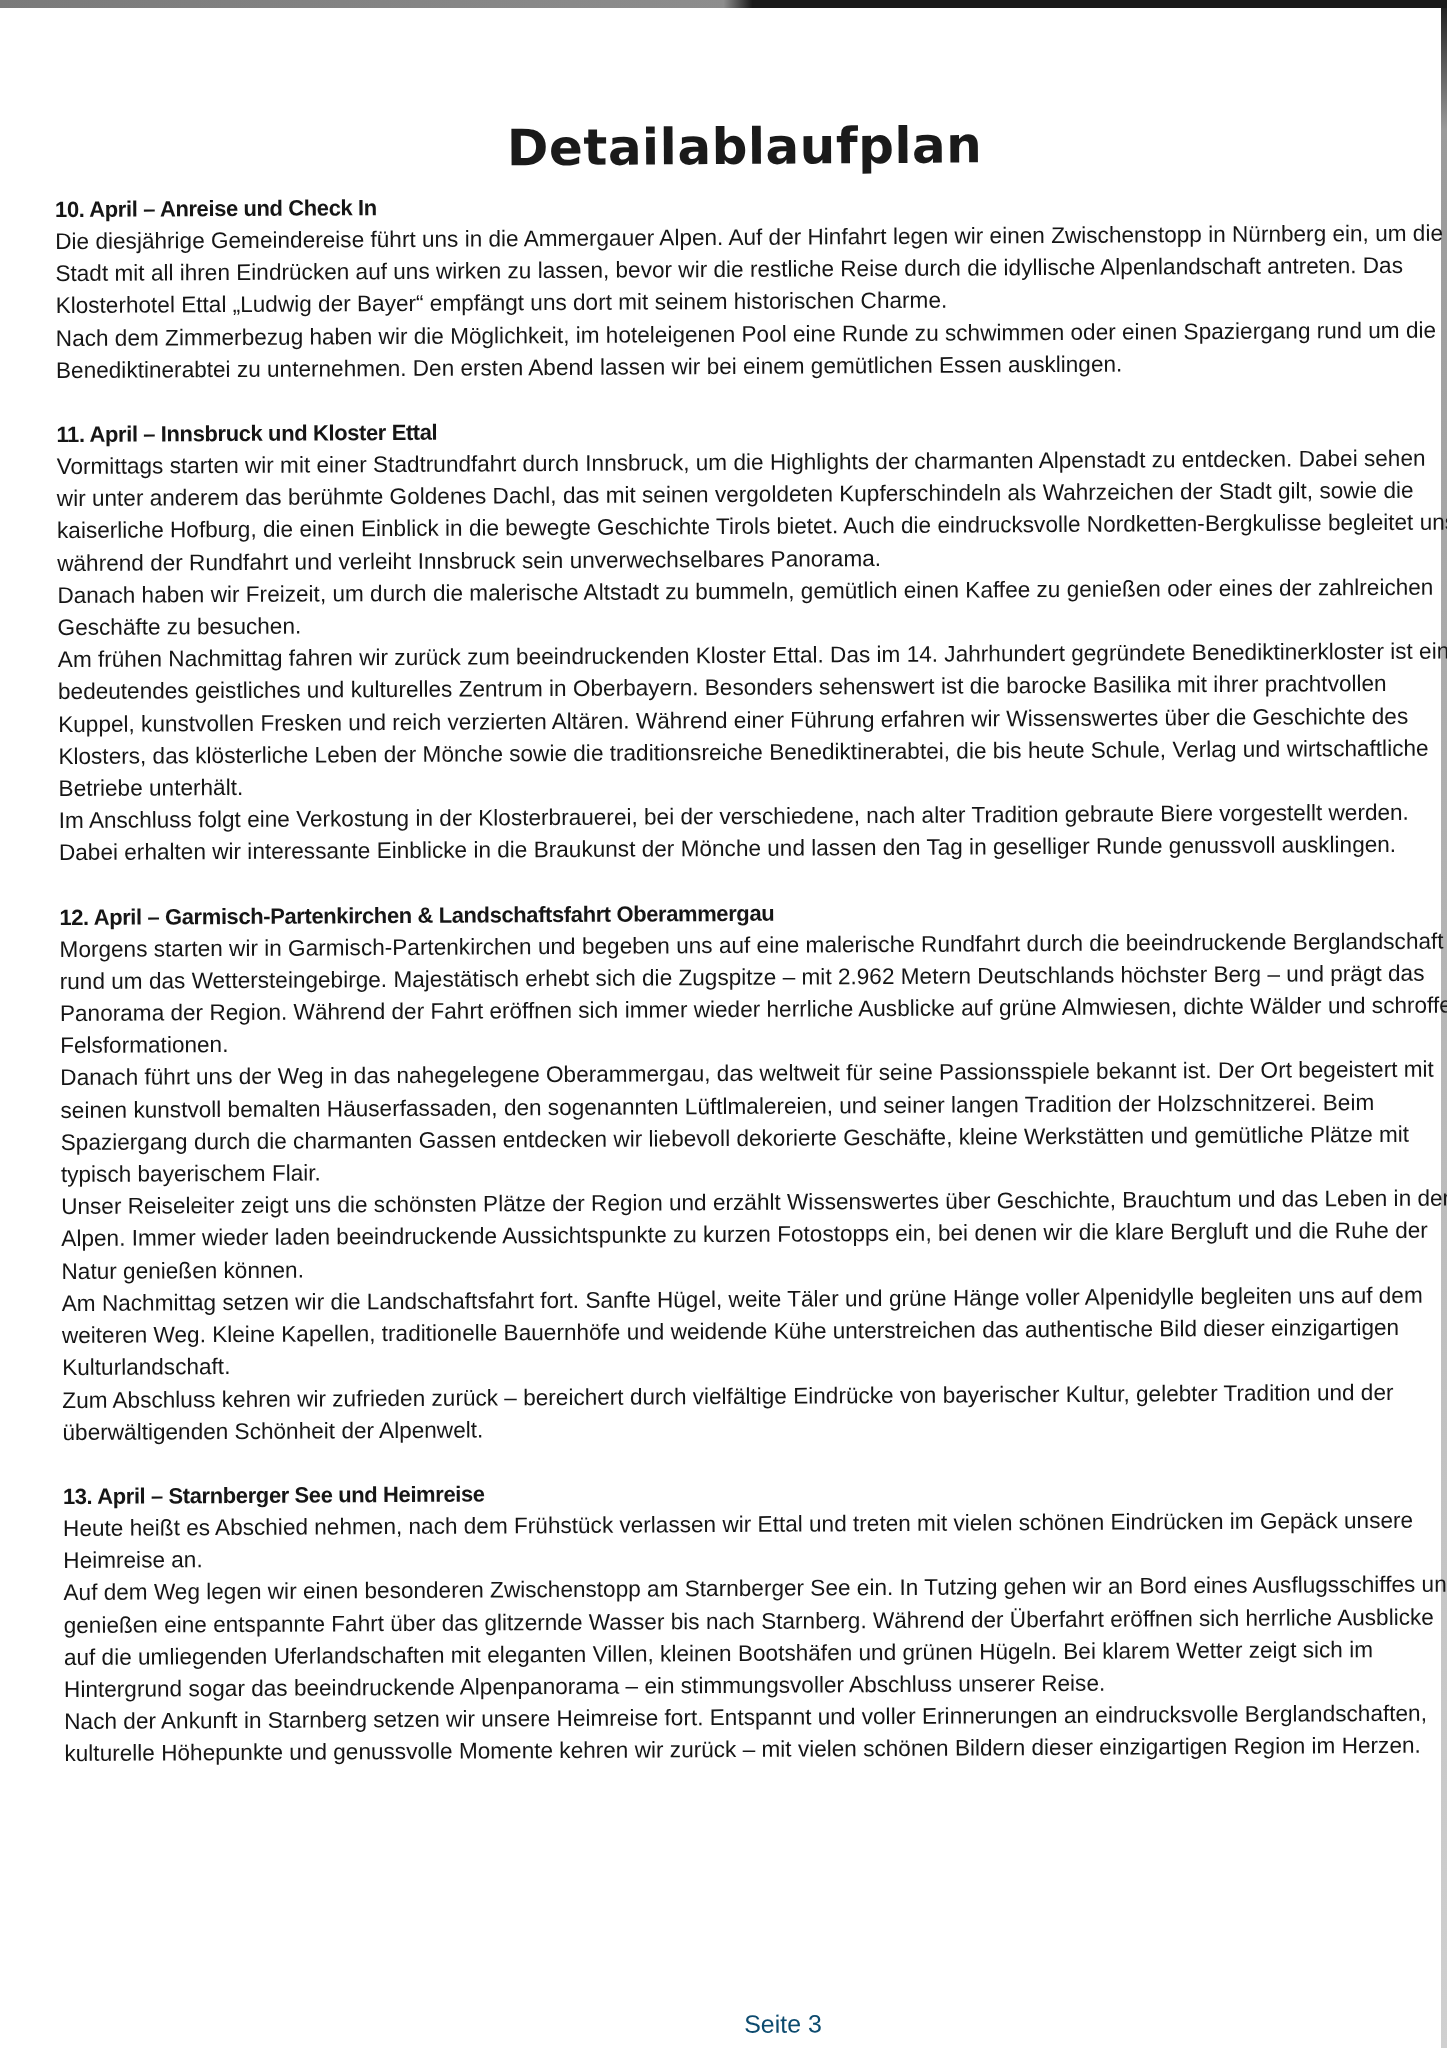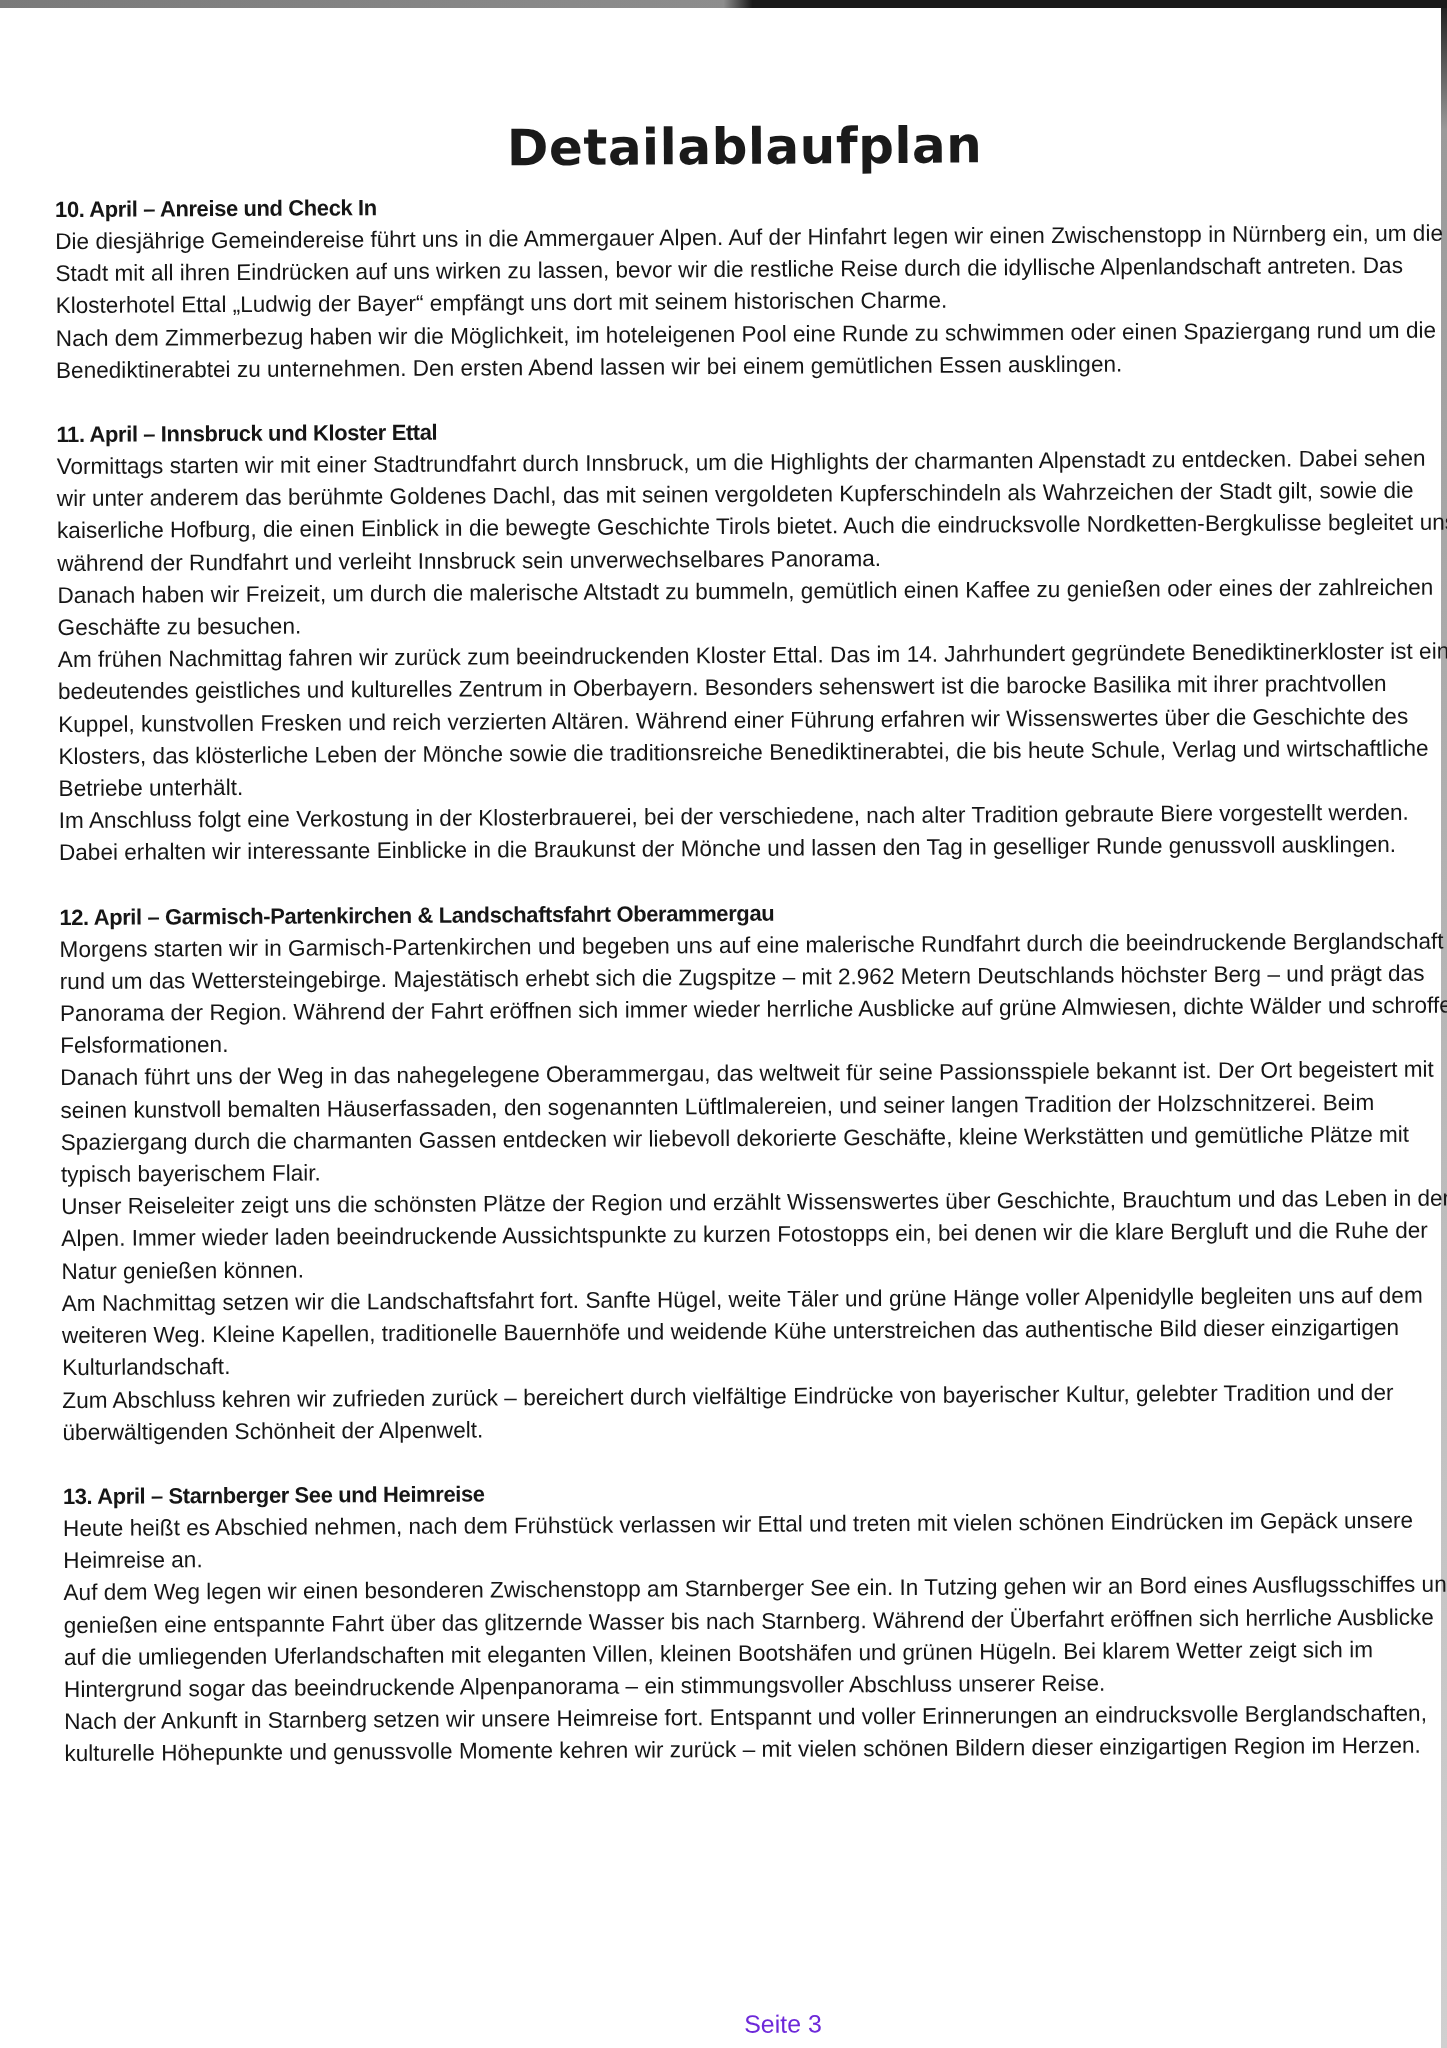--- a/index.html
+++ b/index.html
@@ -67,21 +67,21 @@
     .paragraph {
       margin: 0;
       white-space: normal;
     }
     .page-footer {
       position: absolute;
       left: 738px;
       top: 2010px;
       font-family: "Liberation Sans", sans-serif;
       font-size: 25px;
-      color: #6d28d9;
+      color: #0c4a6e;
     }
   </style>
 </head>
 <body>
 
 <div class="scan-top"></div>
 <div class="scan-right"></div>
 
 <div class="page">
   <h1 class="doc-title">Detailablaufplan</h1>

